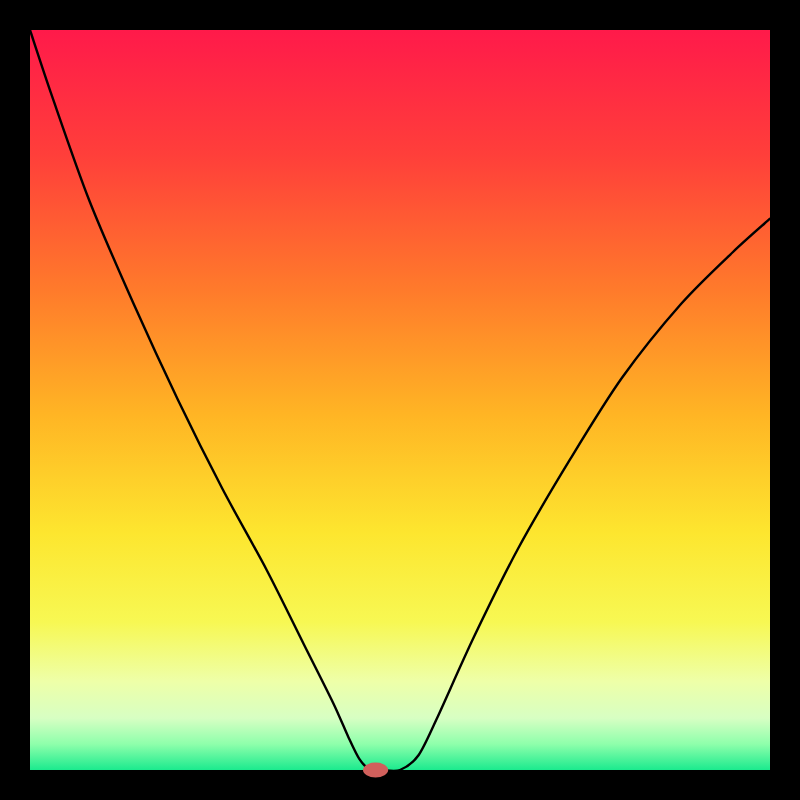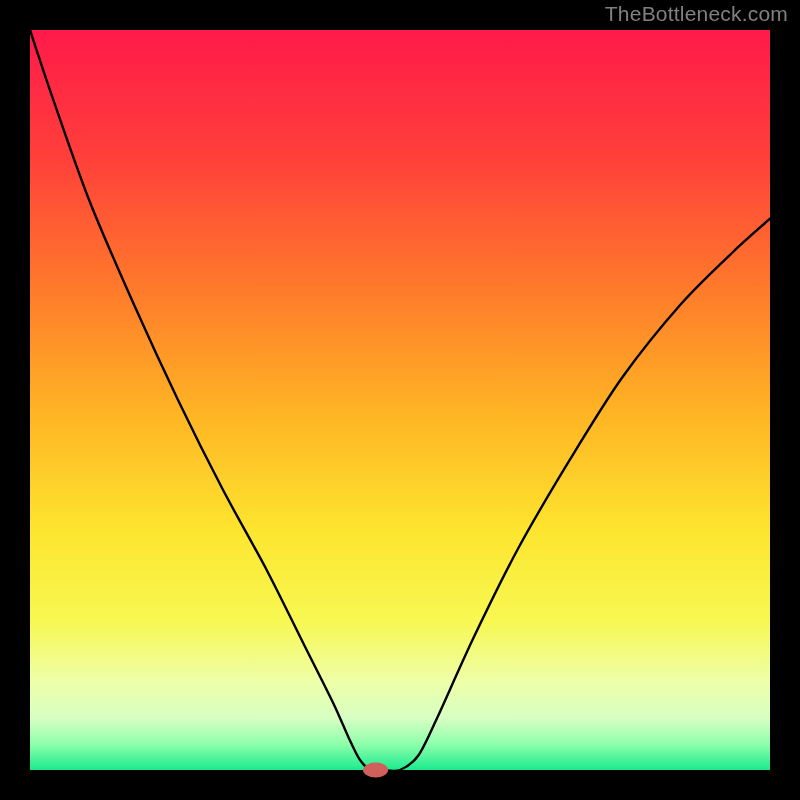--- a/index.html
+++ b/index.html
@@ -30,21 +30,20 @@
   svg {
     position: absolute;
     top: 0;
     left: 0;
   }
 </style>
 </head>
 <body>
 
 <div class="stage">
-  <div class="watermark">TheBottleneck.com</div>
 
   <svg id="chart-svg" width="800" height="800" viewBox="0 0 800 800">
     <defs>
       <linearGradient id="bg-grad" x1="0" y1="0" x2="0" y2="1">
           <stop offset="0%" stop-color="#ff1a4a"></stop>
           <stop offset="17%" stop-color="#ff3f3a"></stop>
           <stop offset="35%" stop-color="#ff7a2b"></stop>
           <stop offset="52%" stop-color="#ffb524"></stop>
           <stop offset="68%" stop-color="#fde62f"></stop>
           <stop offset="80%" stop-color="#f7f853"></stop>

